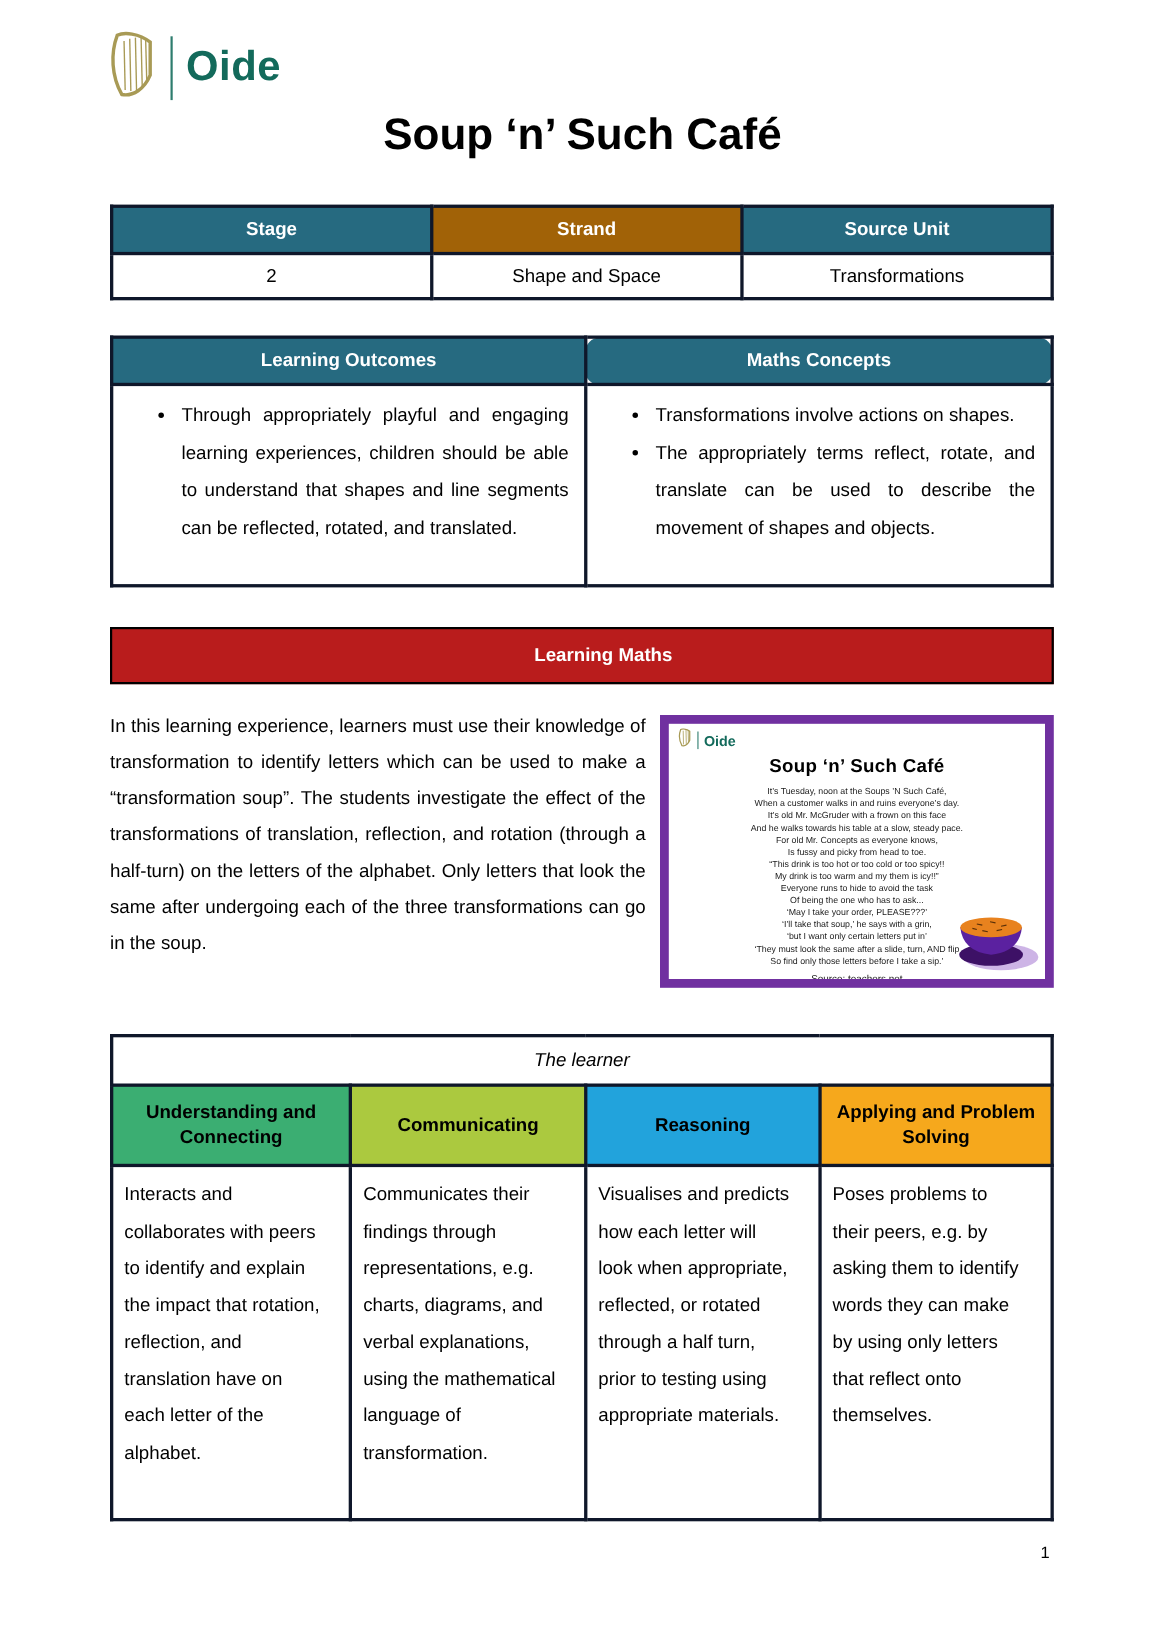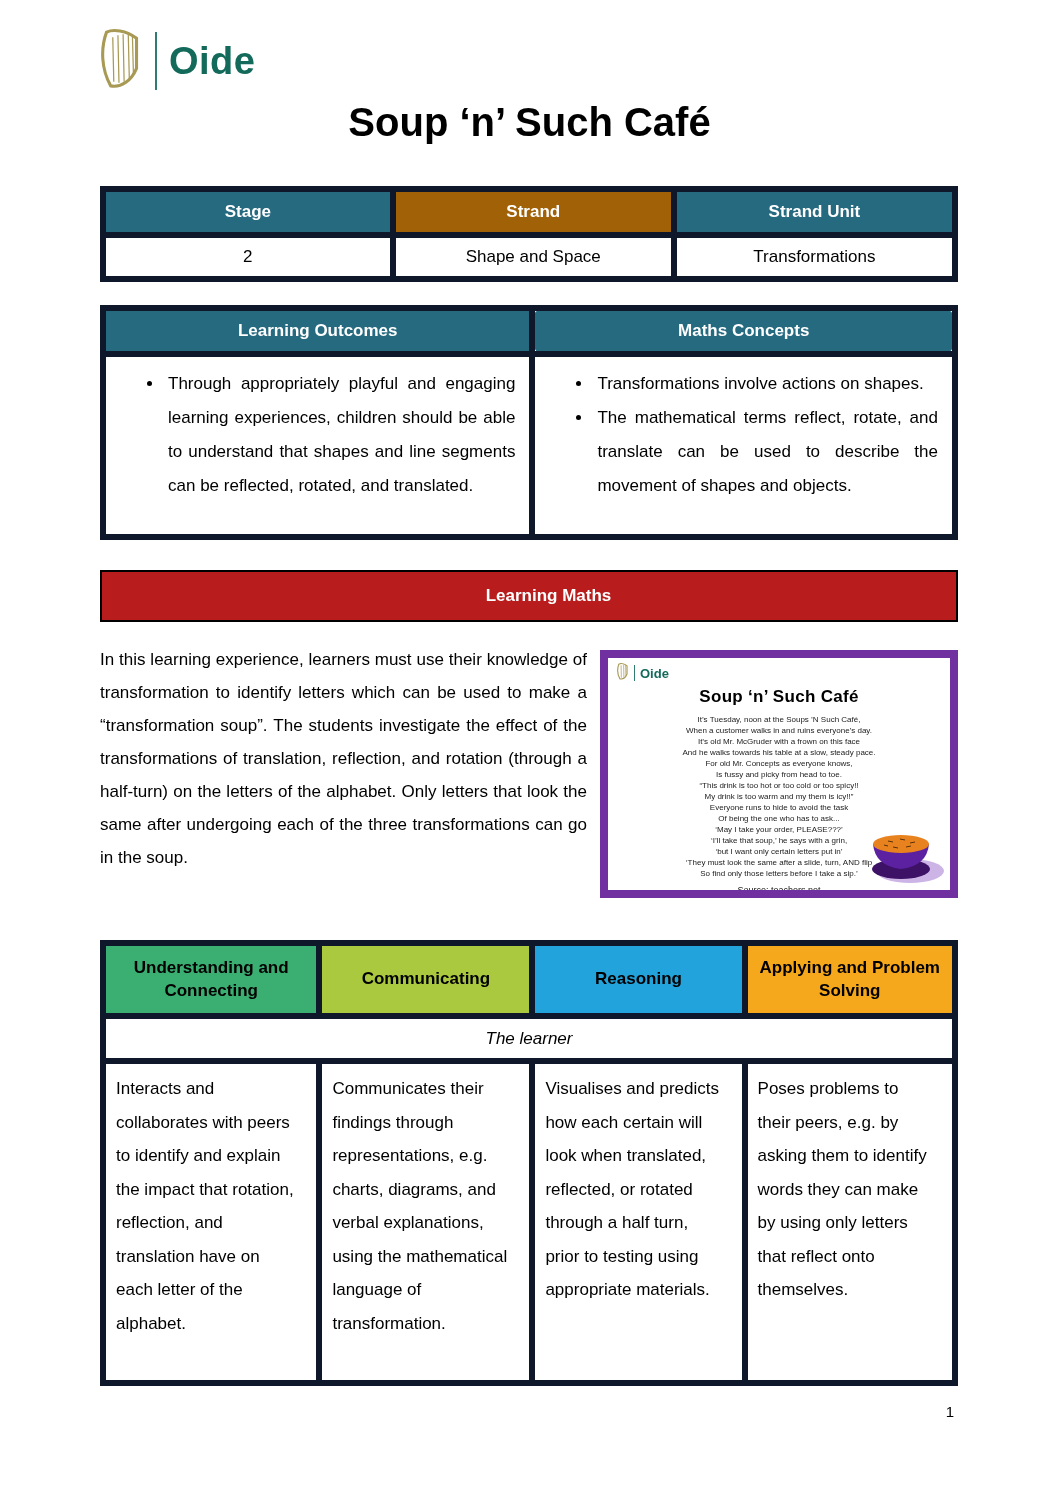--- a/index.html
+++ b/index.html
@@ -20,21 +20,21 @@
   .logo-text { font-size:38px; font-weight:bold; color:#136A5B; letter-spacing:0.5px; }
 
   
   .doc-title {
     left:0; top:100px; width:1059px;
     text-align:center; font-size:40px; font-weight:bold; color:#000;
   }
 
   
   table.doc { border-collapse:collapse; width:858px; table-layout:fixed; }
-  table.doc th, table.doc td { border:6px solid #0f172a; }
+  table.doc th, table.doc td { border:3px solid #0f172a; }
   .hdr-cell {
     color:#fff; font-weight:bold; font-size:17px; text-align:center;
     vertical-align:middle; padding:10px 6px;
   }
   .plain-cell { font-size:17px; text-align:center; vertical-align:middle; padding:9px 6px; background:#fff; }
 
   
   .info-table { left:100px; top:186px; }
   .info-table col.c1 { width:34%; }
   .info-table col.c2 { width:33%; }
@@ -119,21 +119,21 @@
 <table class="abs doc info-table">
   <colgroup>
       <col class="c1">
       <col class="c2">
       <col class="c3">
     </colgroup>
   <tbody>
       <tr>
     <td class="hdr-cell" style="background-color: rgb(38, 106, 128);">Stage</td>
     <td class="hdr-cell" style="background-color: #a16207;">Strand</td>
-    <td class="hdr-cell" style="background-color: rgb(38, 106, 128);">Strand Unit</td>
+    <td class="hdr-cell" style="background-color: rgb(38, 106, 128);">Source Unit</td>
   </tr>
   <tr>
     <td class="plain-cell">2</td>
     <td class="plain-cell">Shape and Space</td>
     <td class="plain-cell">Transformations</td>
   </tr>
 </tbody>
   </table>
 
 <table class="abs doc outcomes-table">
@@ -148,21 +148,21 @@
   </tr>
   <tr>
     <td class="body-cell">
       <ul>
         <li>Through appropriately playful and engaging learning experiences, children should be able to understand that shapes and line segments can be reflected, rotated, and translated.</li>
       </ul>
     </td>
     <td class="body-cell">
       <ul>
         <li>Transformations involve actions on shapes.</li>
-        <li>The mathematical terms reflect, rotate, and translate can be used to describe the movement of shapes and objects.</li>
+        <li>The appropriately terms reflect, rotate, and translate can be used to describe the movement of shapes and objects.</li>
       </ul>
     </td>
   </tr>
 </tbody>
   </table>
 
 <div class="abs lm-bar" style="background-color: #b91c1c; padding-left: 39px;">
   <span>Learning Maths</span>
 </div>
 
@@ -225,30 +225,30 @@
 
 <table class="abs doc skills-table">
   <colgroup>
       <col style="width:25.4%">
       <col style="width:25%">
       <col style="width:24.9%">
       <col style="width:24.7%">
     </colgroup>
   <tbody>
       <tr>
+    <td class="learner-cell" colspan="4">The learner</td>
+  </tr>
+  <tr>
     <td class="skill-hdr" style="background-color: rgb(59, 174, 114);">Understanding and Connecting</td>
     <td class="skill-hdr" style="background-color: rgb(171, 201, 63);">Communicating</td>
     <td class="skill-hdr" style="background-color: rgb(34, 163, 220);">Reasoning</td>
     <td class="skill-hdr" style="background-color: rgb(246, 168, 28);">Applying and Problem Solving</td>
   </tr>
   <tr>
-    <td class="learner-cell" colspan="4">The learner</td>
-  </tr>
-  <tr>
     <td class="skill-body">Interacts and collaborates with peers to identify and explain the impact that rotation, reflection, and translation have on each letter of the alphabet.</td>
     <td class="skill-body">Communicates their findings through representations, e.g. charts, diagrams, and verbal explanations, using the mathematical language of transformation.</td>
-    <td class="skill-body">Visualises and predicts how each certain will look when translated, reflected, or rotated through a half turn, prior to testing using appropriate materials.</td>
+    <td class="skill-body">Visualises and predicts how each letter will look when appropriate, reflected, or rotated through a half turn, prior to testing using appropriate materials.</td>
     <td class="skill-body">Poses problems to their peers, e.g. by asking them to identify words they can make by using only letters that reflect onto themselves.</td>
   </tr>
 </tbody>
   </table>
 
 <div class="abs page-num">1</div>
 
 </body></html>

